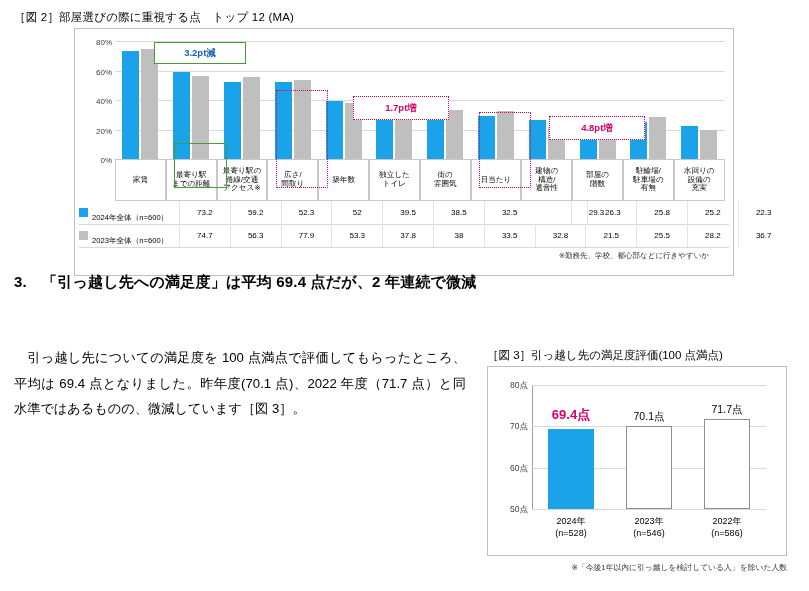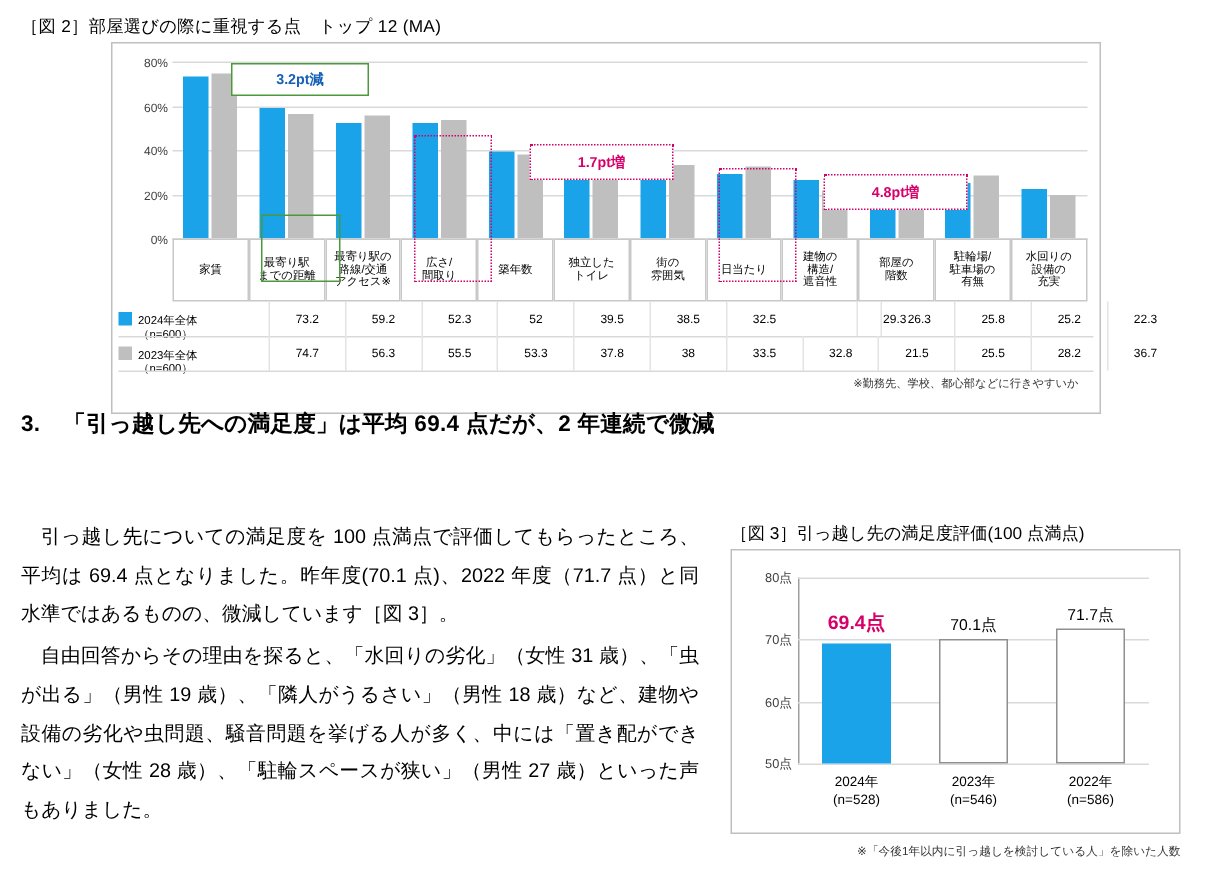--- a/index.html
+++ b/index.html
@@ -64,33 +64,33 @@
   #table2{
     position:absolute;left:0;top:172px;width:658px;height:46px;
   }
   .trow{position:absolute;left:0;width:658px;height:23px;}
   .legend-cell{
     position:absolute;left:4px;top:0;width:96px;height:23px;
     display:flex;align-items:center;gap:4px;
     font-size:7.6px;line-height:1.1;color:#000;
   }
   .legend-swatch{width:9px;height:9px;flex:0 0 auto;}
-  .legend-text{display:flex;flex-direction:column;margin-top:12px;}
+  .legend-text{display:flex;flex-direction:row;margin-top:12px;}
   .valcell{
     position:absolute;top:0;height:23px;
     display:flex;align-items:center;justify-content:center;
     font-size:8px;color:#000;
     border-left:1px solid #e3e3e3;
     box-sizing:border-box;
   }
   .rowline{
     position:absolute;left:4px;right:4px;height:0;border-top:1px solid #d9d9d9;
   }
   #note2{
-    position:absolute;right:14px;top:222px;font-size:7.5px;color:#333;
+    position:absolute;right:24px;top:222px;font-size:7.5px;color:#333;
   }
   
   .callout{
     position:absolute;
     display:flex;align-items:center;justify-content:center;
     font-size:9.5px;font-weight:bold;
     background:#fff;
     box-sizing:border-box;
   }
   .callout.green{border:1.4px solid #4a9a3c;color:#1560b8;}
@@ -282,21 +282,21 @@
     <div class="trow" style="top:23px;">
       <div class="legend-cell">
         <span class="legend-swatch" style="background:#bfbfbf;"></span>
         <span class="legend-text">
           <span>2023年全体</span>
           <span>（n=600）</span>
         </span>
       </div>
       <div class="valcell" style="left:104px;width:50.8px;">74.7</div>
       <div class="valcell" style="left:154.8px;width:50.8px;">56.3</div>
-      <div class="valcell" style="left:205.6px;width:50.8px;">55.5</div>
+      <div class="valcell" style="left:205.6px;width:50.8px;">77.9</div>
       <div class="valcell" style="left:256.4px;width:50.8px;">53.3</div>
       <div class="valcell" style="left:307.2px;width:50.8px;">37.8</div>
       <div class="valcell" style="left:358.0px;width:50.8px;">38</div>
       <div class="valcell" style="left:408.8px;width:50.8px;">33.5</div>
       <div class="valcell" style="left:459.6px;width:50.8px;">32.8</div>
       <div class="valcell" style="left:510.4px;width:50.8px;">21.5</div>
       <div class="valcell" style="left:561.2px;width:50.8px;">25.5</div>
       <div class="valcell" style="left:612.0px;width:50.8px;">28.2</div>
       <div class="valcell" style="left:662.8px;width:50.8px;">36.7</div>
     </div>
@@ -312,21 +312,20 @@
 <div class="boxhl pink" style="left:276px;top:90px;width:52px;height:98px;"></div>
 <div class="callout pink" style="left:353px;top:64px;width:96px;height:24px;">1.7pt増</div>
 
 <div class="boxhl pink" style="left:479px;top:112px;width:52px;height:76px;"></div>
 <div class="callout pink" style="left:549px;top:84px;width:96px;height:24px;">4.8pt増</div>
 
 <div id="sec-head">3.　「引っ越し先への満足度」は平均 69.4 点だが、2 年連続で微減</div>
 
 <div id="body-text">
   <p>引っ越し先についての満足度を 100 点満点で評価してもらったところ、平均は 69.4 点となりました。昨年度(70.1 点)、2022 年度（71.7 点）と同水準ではあるものの、微減しています［図 3］。</p>
-  <p>自由回答からその理由を探ると、「水回りの劣化」（女性 31 歳）、「虫が出る」（男性 19 歳）、「隣人がうるさい」（男性 18 歳）など、建物や設備の劣化や虫問題、騒音問題を挙げる人が多く、中には「置き配ができない」（女性 28 歳）、「駐輪スペースが狭い」（男性 27 歳）といった声もありました。</p>
 </div>
 
 <div id="fig3-title">［図 3］引っ越し先の満足度評価(100 点満点)</div>
 
 <div id="fig3-panel">
   <div id="plot3">
     <div class="axis-left"></div>
 
     <div class="grid3" style="top:0px;">
         <span class="ax3-label">80点</span>

